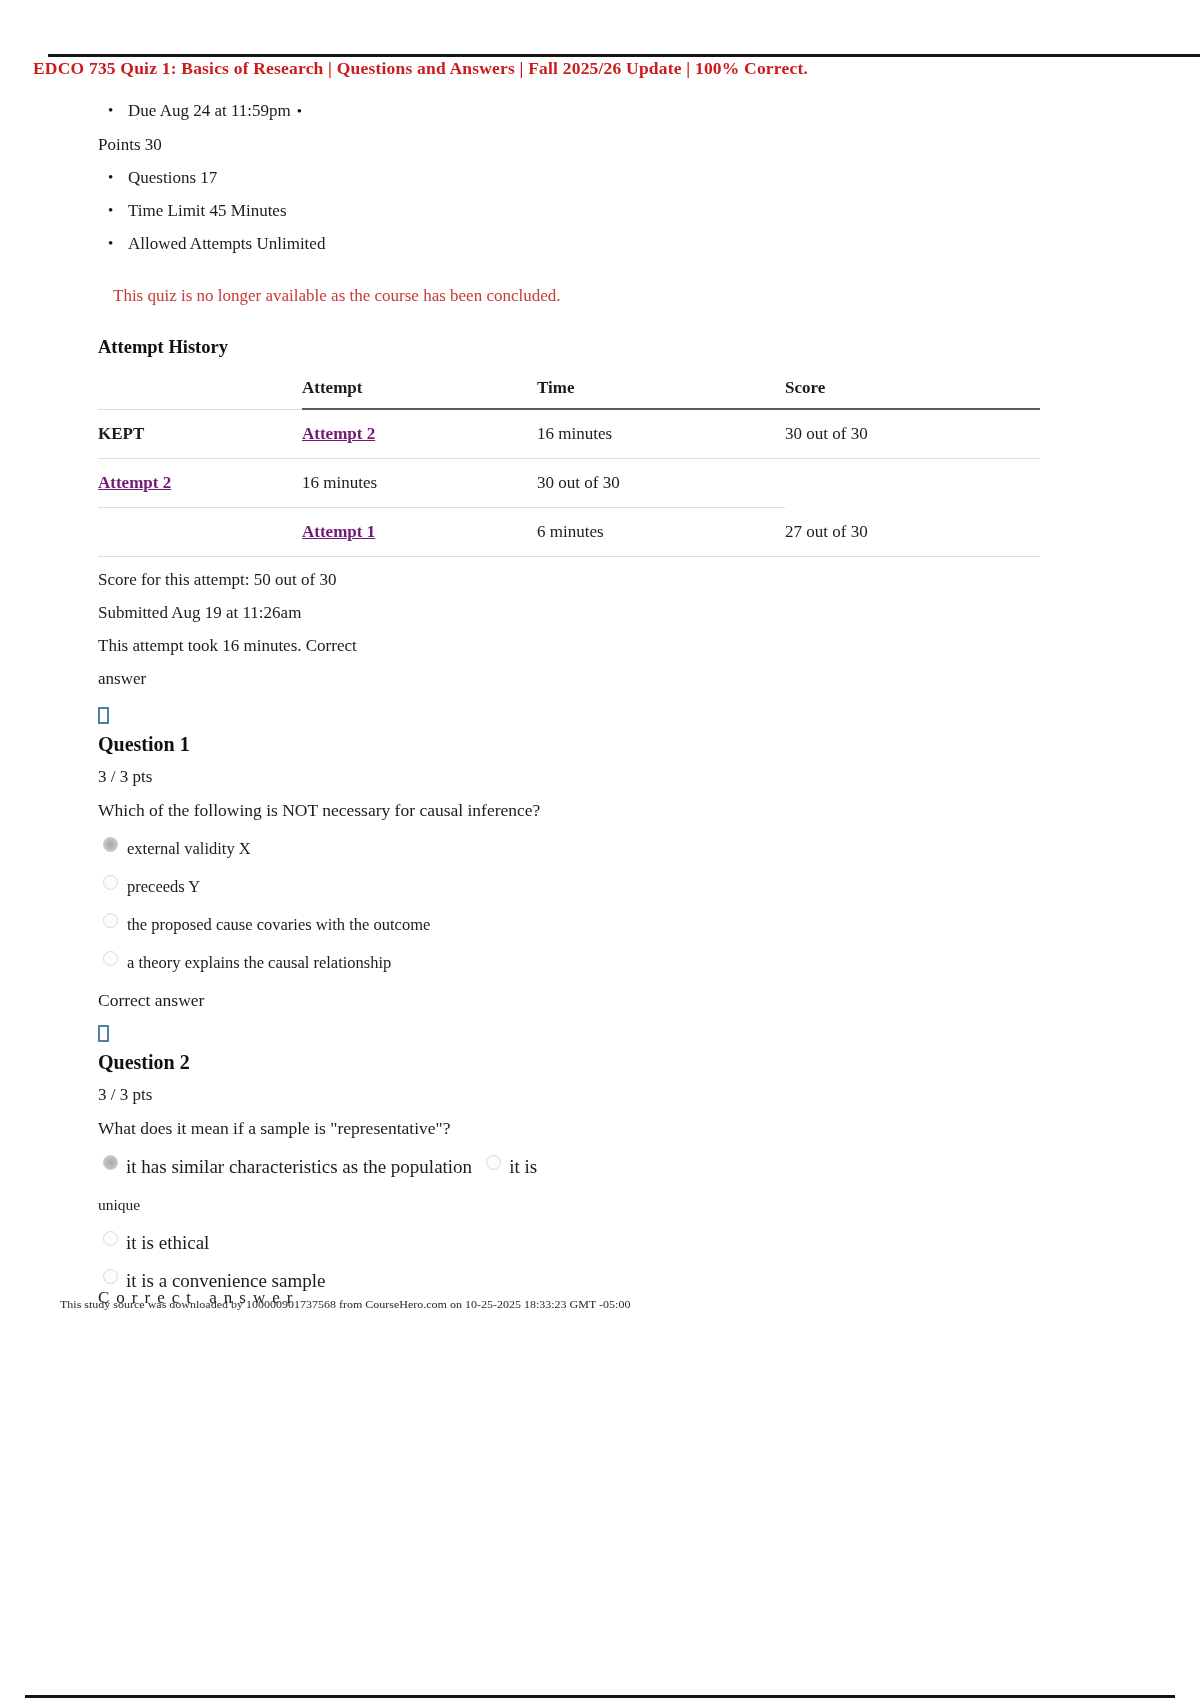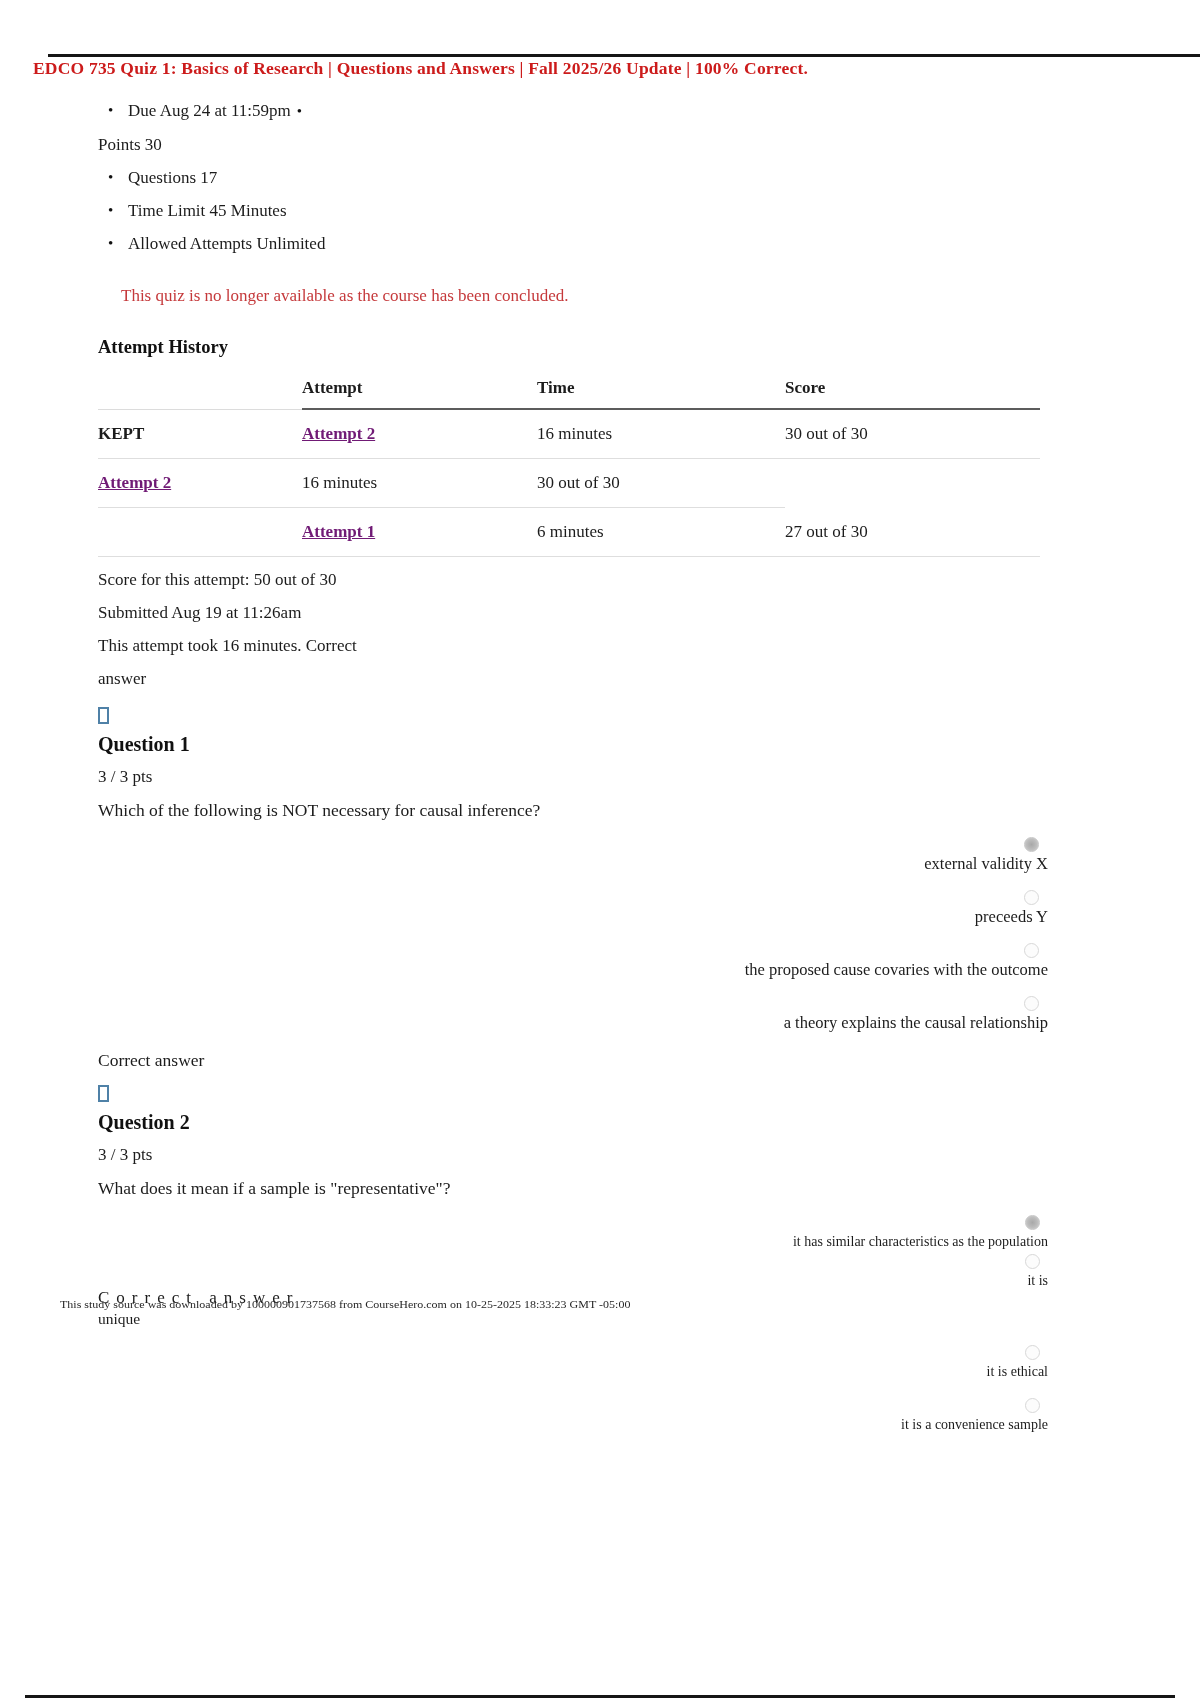--- a/index.html
+++ b/index.html
@@ -53,21 +53,21 @@
     line-height: 33px;
     color: #111;
   }
   .trailing-dot {
     font-size: 15px;
     color: #111;
     margin-left: 6px;
   }
   .notice {
     margin-top: 24px;
-    margin-left: 23px;
+    margin-left: 15px;
     font-size: 17px;
     line-height: 24px;
     color: #c5393b;
   }
   .section-heading {
     margin-top: 27px;
     font-size: 18.5px;
     font-weight: bold;
     line-height: 24px;
     color: #111;
@@ -111,38 +111,37 @@
     line-height: 26px;
     color: #111;
   }
   .q-pts { margin-top: 8px; font-size: 17px; line-height: 24px; }
   .q-text { margin-top: 8px; font-size: 17.5px; line-height: 26px; }
   .opt-row {
     margin-top: 14px;
     font-size: 16.5px;
     line-height: 24px;
     display: flex;
-    align-items: flex-end;
-    flex-direction: column;
+    align-items: flex-start;
   }
   .radio {
     width: 15px; height: 15px;
     border-radius: 50%;
     border: 1.5px solid #d8d8d8;
     background: #fcfcfc;
     margin: 0 9px 0 5px;
     flex: 0 0 auto;
   }
   .radio.selected {
     border-color: #c6c6c6;
     background: radial-gradient(circle at 50% 50%, #a8a8a8 0%, #bdbdbd 55%, #dcdcdc 100%);
   }
   .correct-answer { margin-top: 12px; font-size: 17.5px; line-height: 26px; }
   
-  .opt-inline { font-size: 14px; }
+  .opt-inline { font-size: 19px; }
   .opt-inline .radio { margin-right: 8px; }
   .opt-inline .second-radio { margin-left: 14px; }
   .wrap-label {
     margin-top: 14px;
     font-size: 15.5px;
     line-height: 24px;
   }
   
   .overlap-correct {
     position: absolute;

